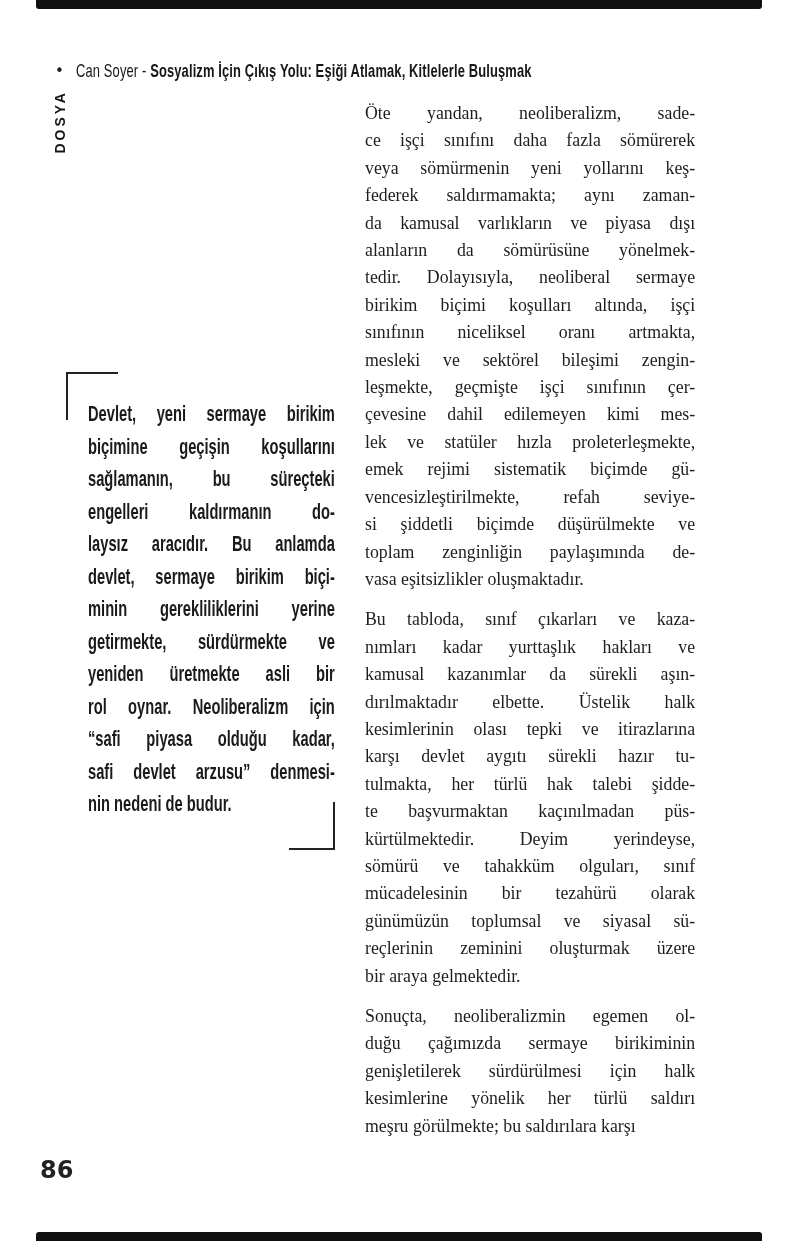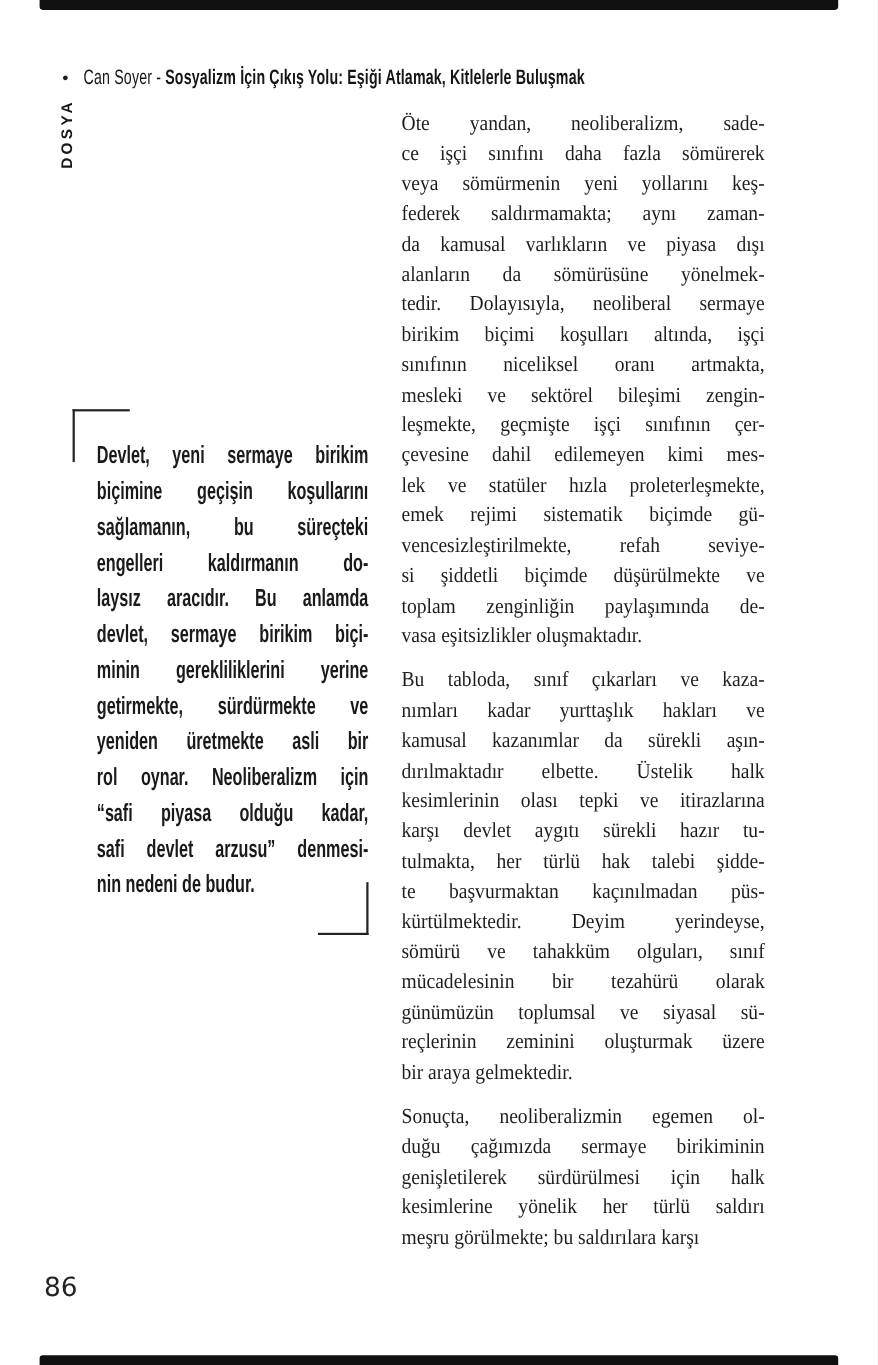--- a/index.html
+++ b/index.html
@@ -122,21 +122,21 @@
 
   .line { text-align: justify; text-align-last: justify; }
   .line.last { text-align-last: left; }
 
   .page-number {
     position: absolute;
     left: 40px;
     top: 1156px;
     font-family: "DejaVu Sans", sans-serif;
     font-size: 24px;
-    font-weight: 400;
+    font-weight: 700;
     color: #222;
   }
 </style>
 </head>
 <body>
 
 <div class="sheet">
 
   <div class="edge-bar top"></div>
 

